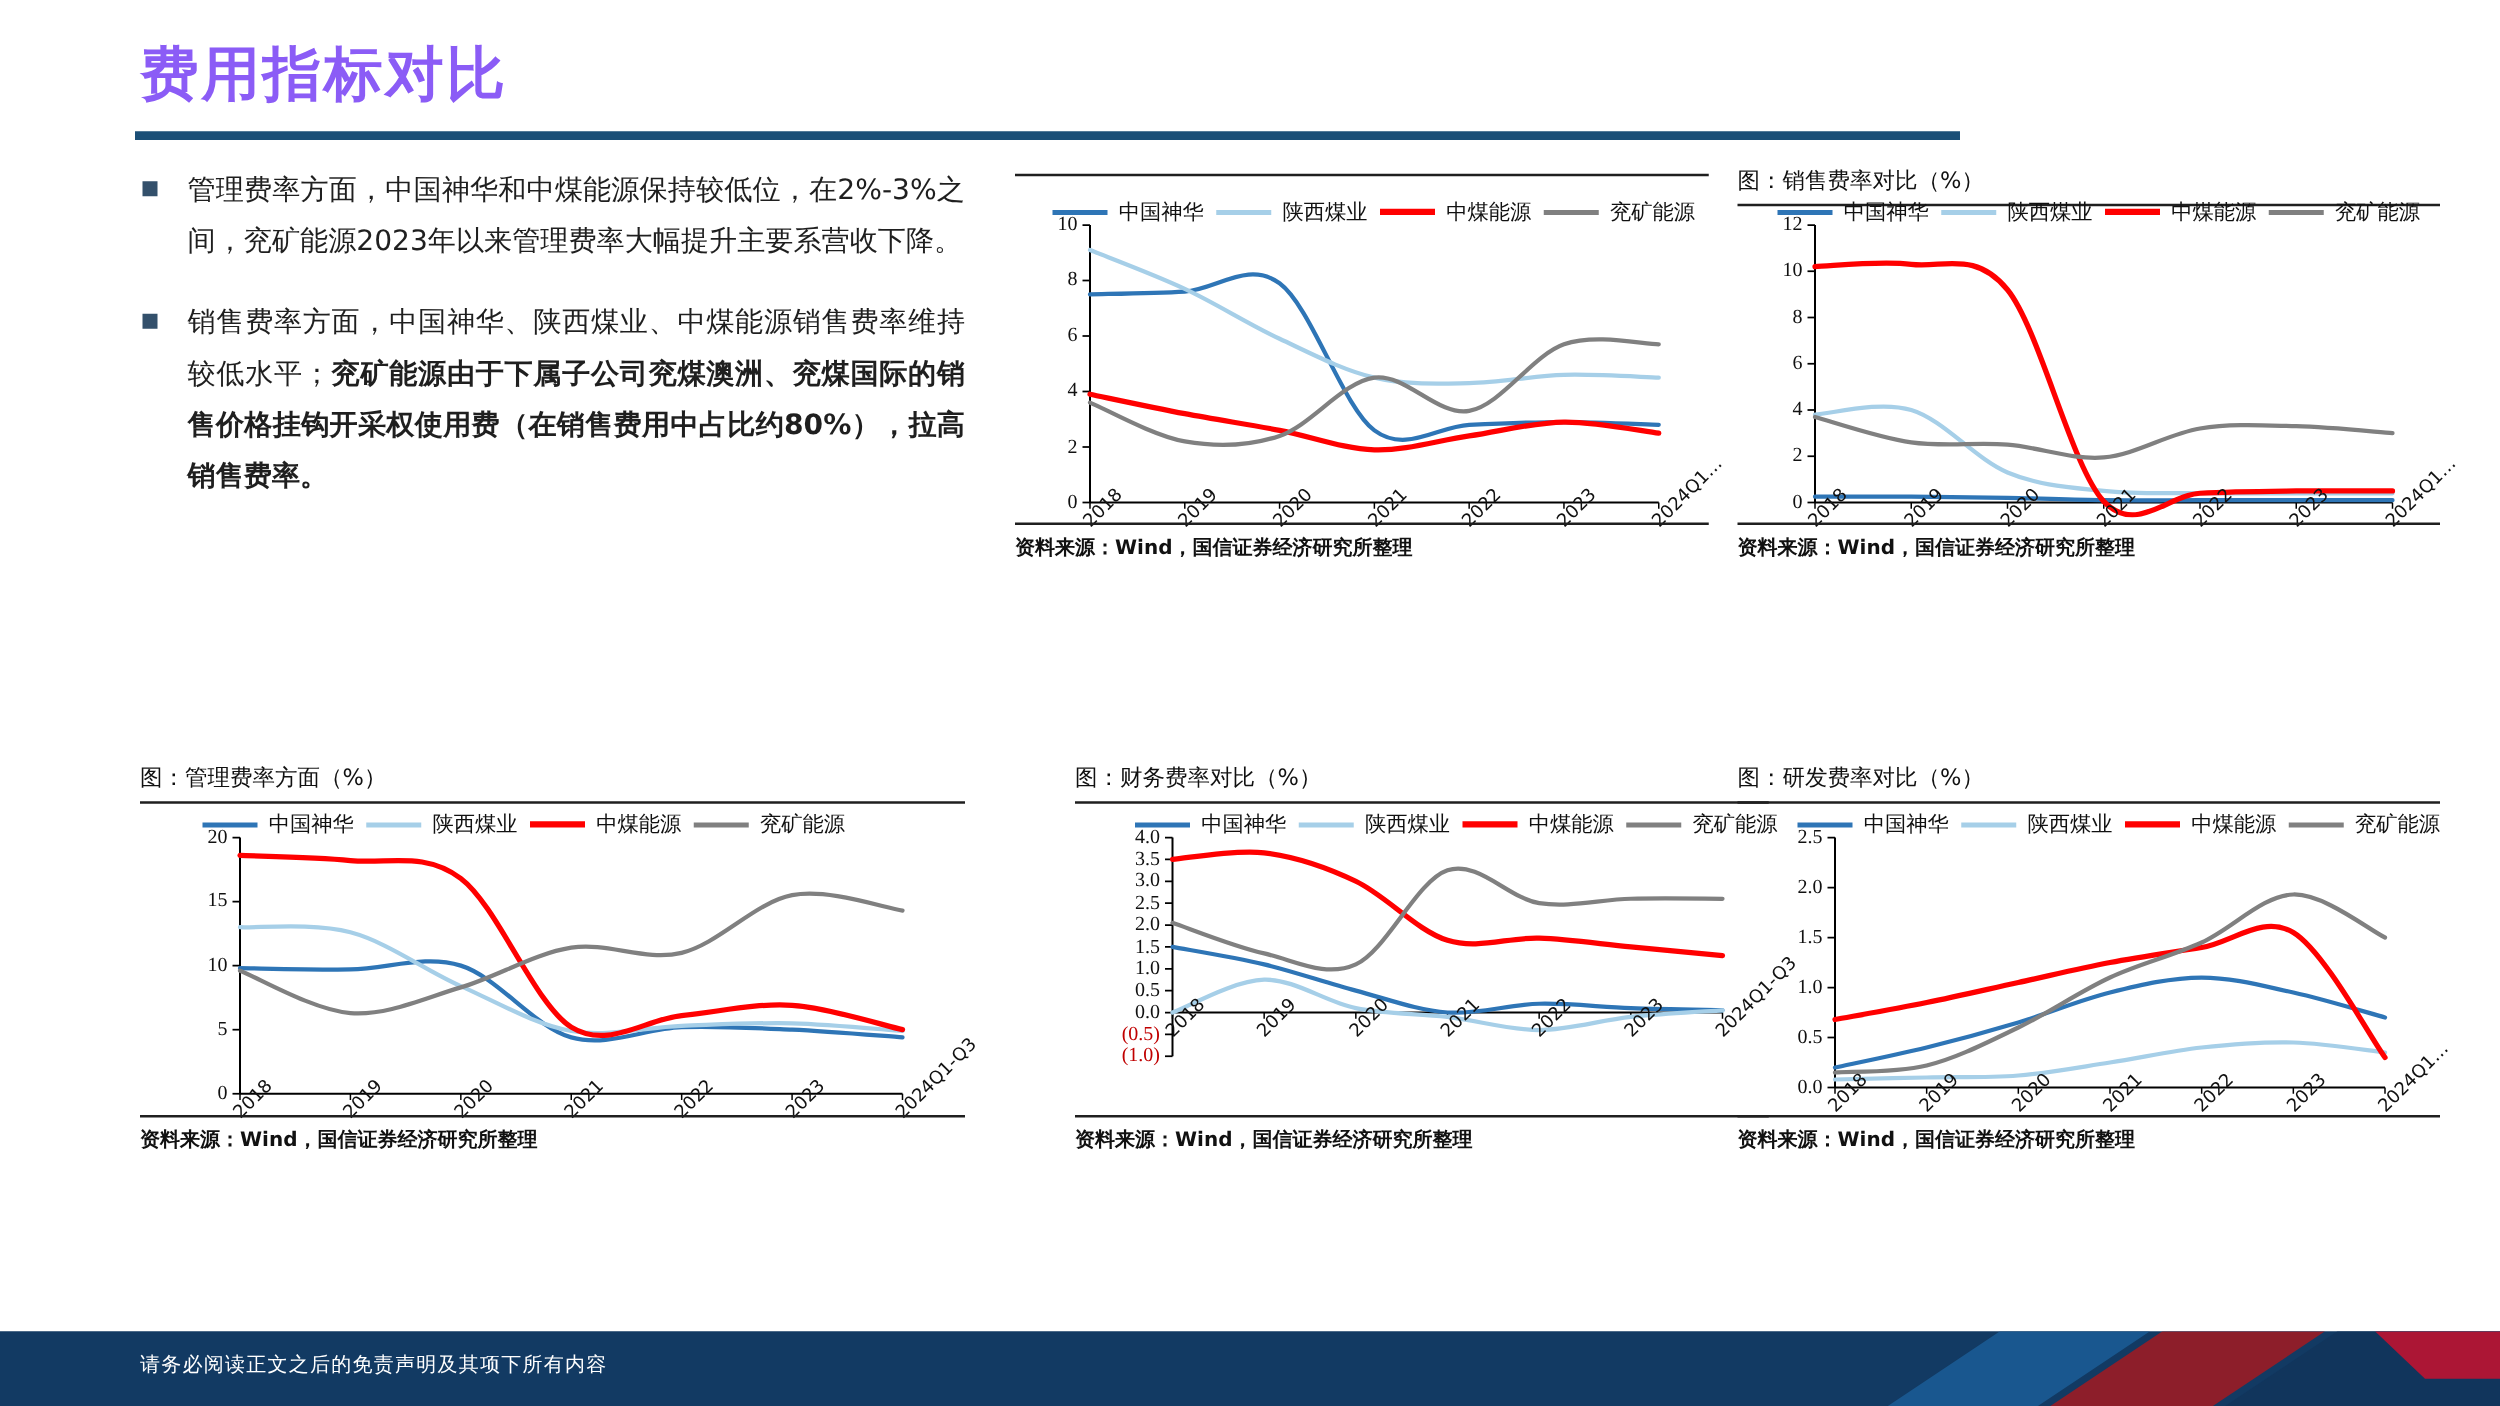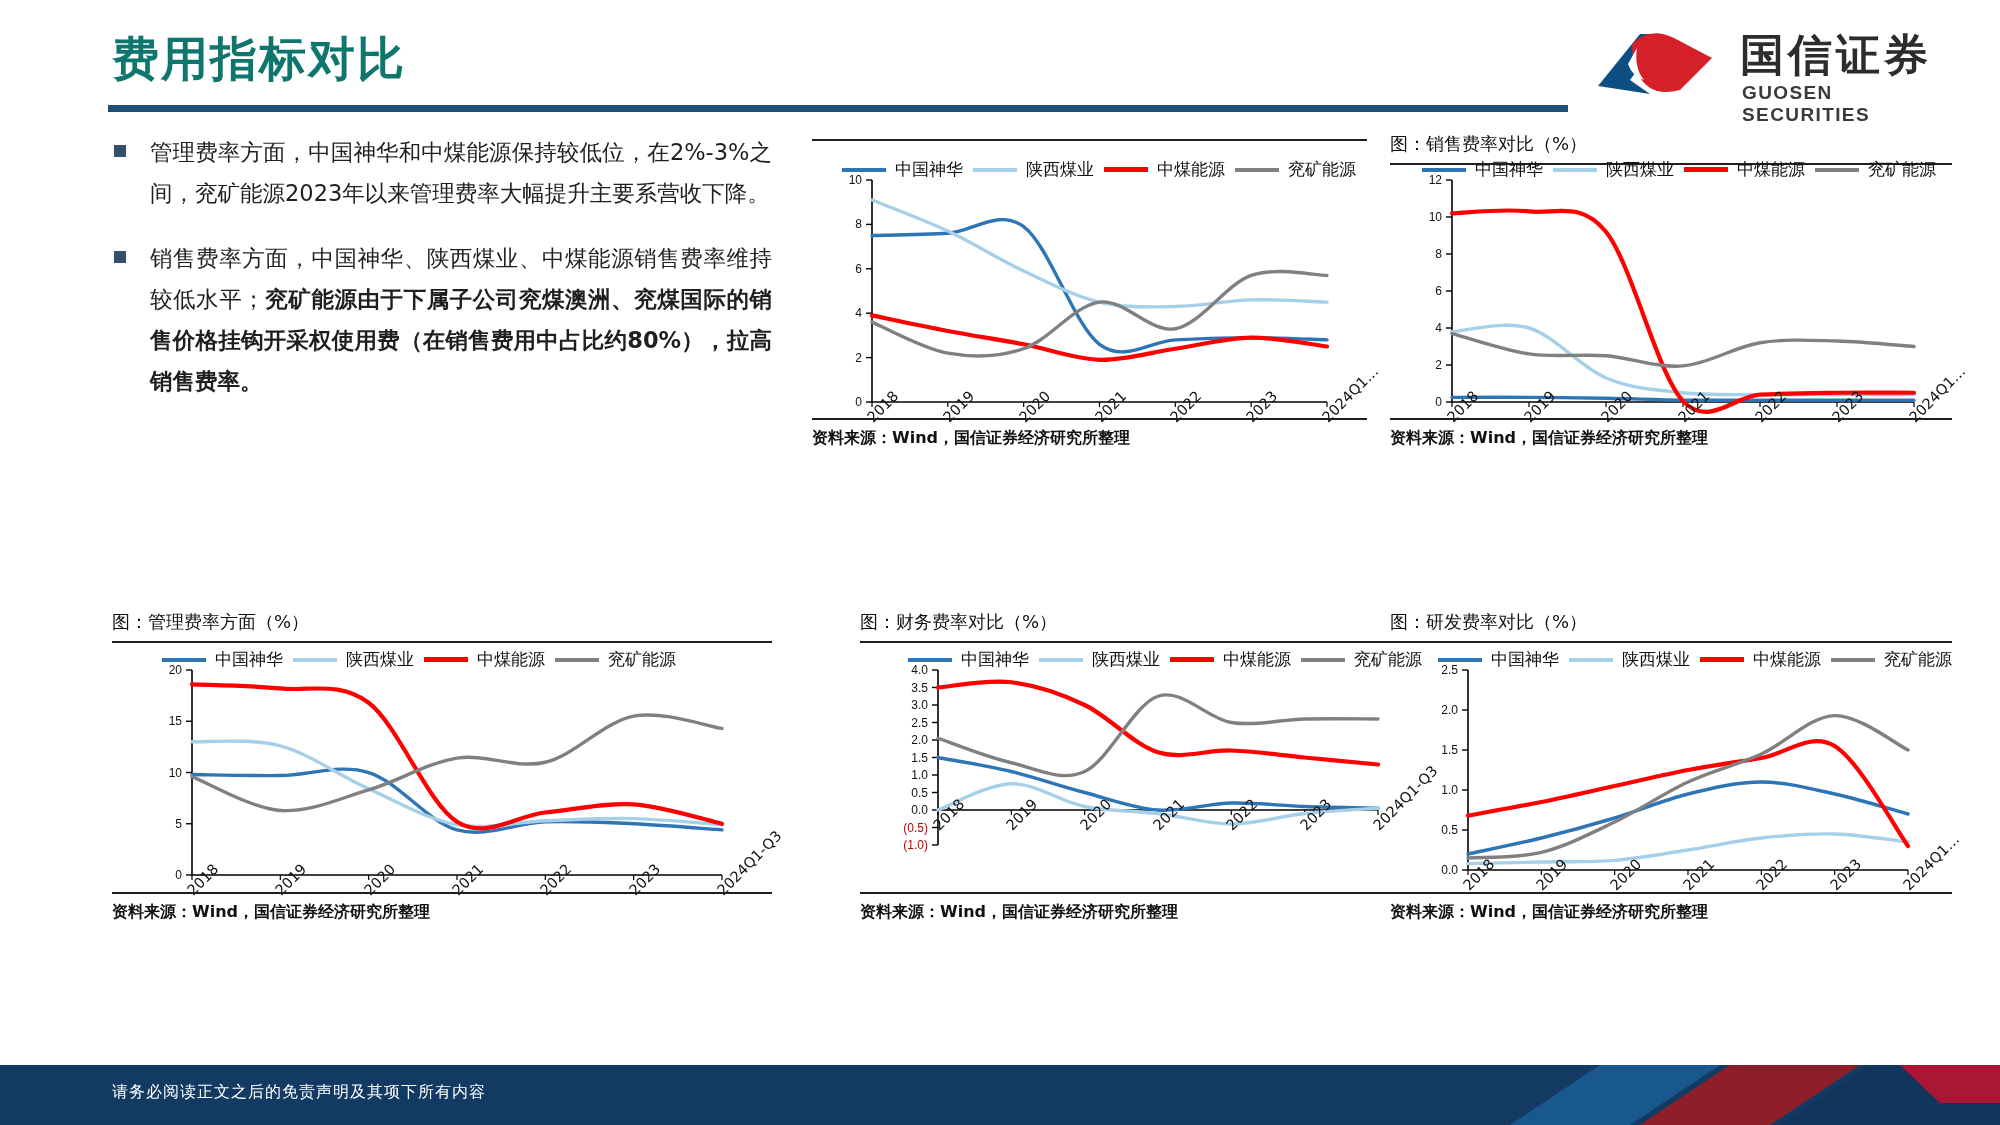--- a/index.html
+++ b/index.html
@@ -6,21 +6,21 @@
   body{
     width:2000px;height:1125px;
     background:#ffffff;
     font-family:"Liberation Sans","DejaVu Sans",sans-serif;
     overflow:hidden;position:relative;
   }
   
   #header{position:absolute;left:0;top:0;width:2000px;height:122px;}
   #page-title{
     position:absolute;left:112px;top:28px;
-    font-size:47px;font-weight:bold;color:#0f766e;letter-spacing:2px;
+    font-size:47px;font-weight:bold;color:#8b5cf6;letter-spacing:2px;
     font-family:"DejaVu Sans",sans-serif;
   }
   #title-rule{
     position:absolute;left:108px;top:105px;width:1460px;height:7px;
     background:#1b4f77;
   }
   
   #logo{position:absolute;left:1588px;top:24px;width:370px;height:86px;}
   #logo-mark{position:absolute;left:0;top:4px;width:140px;height:72px;}
   #logo-cn{
@@ -58,22 +58,22 @@
   .plotbox{position:relative;}
   .legend{
     position:absolute;display:flex;align-items:center;gap:10px;
     font-size:17px;color:#111;font-family:"DejaVu Sans",sans-serif;
     white-space:nowrap;
   }
   .legend .item{display:flex;align-items:center;gap:9px;}
   .legend .swatch{display:inline-block;width:44px;height:0;border-top-style:solid;}
   .ytick{
     position:absolute;right:0;transform:translateY(-50%);
-    font-size:12px;color:#111;text-align:right;white-space:nowrap;
-    font-family:Liberation Sans, sans-serif;
+    font-size:16px;color:#111;text-align:right;white-space:nowrap;
+    font-family:Liberation Serif, serif;
   }
   .ytick.neg{color:#c00000;}
   .xtick{
     position:absolute;font-size:14.5px;color:#111;white-space:nowrap;
     transform-origin:left top;transform:rotate(-45deg);
     font-family:"DejaVu Sans",sans-serif;
   }
   
   #footer{position:absolute;left:0;bottom:0;width:2000px;height:60px;background:#123a63;overflow:hidden;}
   #footer-text{
@@ -82,29 +82,20 @@
   }
   #footer-deco{position:absolute;right:0;top:0;width:700px;height:60px;}
 </style>
 </head>
 <body>
 
 <div id="header">
   <div id="page-title">费用指标对比</div>
   <div id="title-rule"></div>
 
-  <div id="logo">
-    <svg id="logo-mark" viewBox="0 0 140 72">
-      <path d="M10 58 L52 6 L76 6 L42 52 L62 66 Z" fill="#0d4f82"></path>
-      <path d="M44 16 Q62 -2 86 10 L124 30 L92 62 Q62 70 50 46 Q44 32 44 16 Z" fill="#d5202a"></path>
-      <path d="M49 20 Q46 40 56 52 Q44 48 40 36 Z" fill="#ffffff"></path>
-    </svg>
-    <div id="logo-cn">国信证券</div>
-    <div id="logo-en">GUOSEN SECURITIES</div>
-  </div>
 </div>
 
 <div id="bullets">
     <div class="bullet">
       <span class="sq"></span>
       <p><span>管理费率方面，中国神华和中煤能源保持较低位，在2%-3%之间，兖矿能源2023年以来管理费率大幅提升主要系营收下降。</span></p>
     </div>
     <div class="bullet">
       <span class="sq"></span>
       <p><span>销售费率方面，中国神华、陕西煤业、中煤能源销售费率维持较低水平；</span><b>兖矿能源由于下属子公司兖煤澳洲、兖煤国际的销售价格挂钩开采权使用费（在销售费用中占比约80%），拉高销售费率。</b></p>

